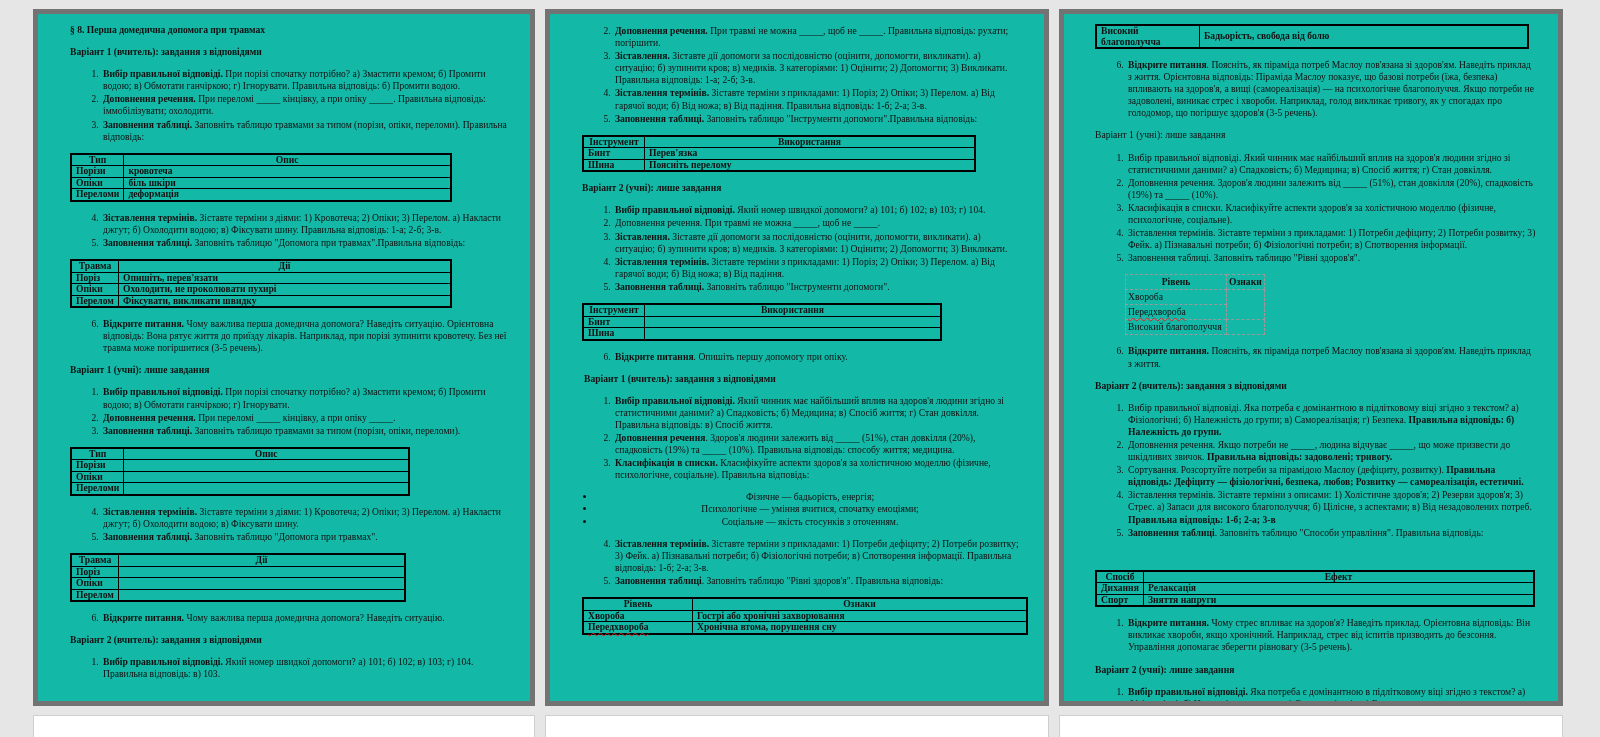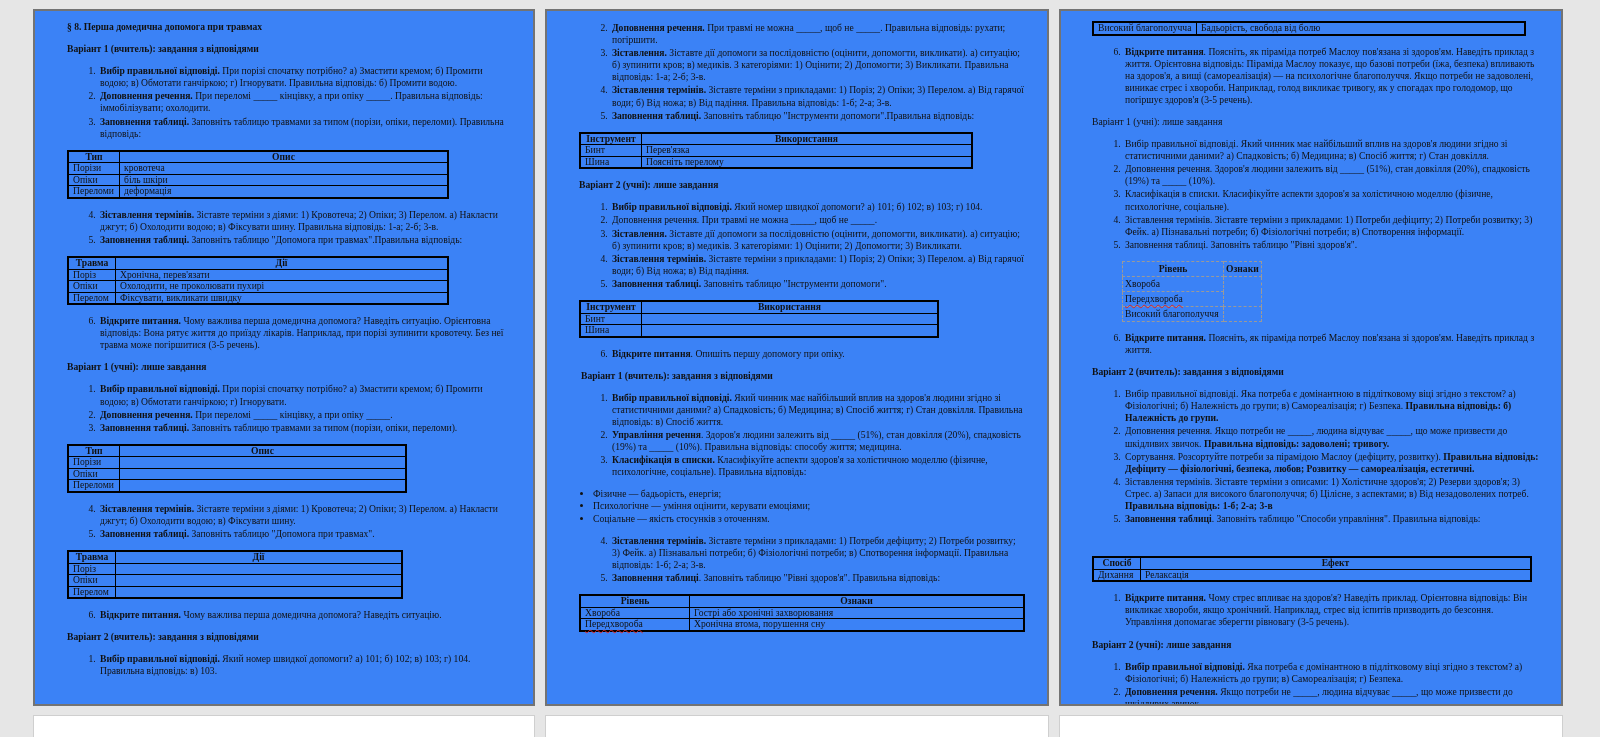--- a/index.html
+++ b/index.html
@@ -4,44 +4,44 @@
 <style>
   html, body { margin: 0; padding: 0; }
   body {
     width: 1600px; height: 737px; overflow: hidden;
     background: #e6e6e6;
     font-family: "Liberation Serif", "DejaVu Serif", serif;
     color: #111;
     position: relative;
   }
   .page {
-    position: absolute; background: #3b82f6;
-    border: 2px solid #737373;
+    position: absolute; background: #14b8a6;
+    border: 5px solid #737373;
     box-sizing: border-box;
     overflow: hidden;
     font-size: 9.6px; line-height: 12.1px;
   }
   #page1 { left: 33px; top: 9px; width: 502px; height: 697px; }
   #page2 { left: 545px; top: 9px; width: 504px; height: 697px; }
   #page3 { left: 1059px; top: 9px; width: 504px; height: 697px; }
   .page-next { position: absolute; top: 715px; height: 40px; background: #fff; border: 1px solid #cfcfcf; box-sizing: border-box; }
   #next1 { left: 33px; width: 502px; }
   #next2 { left: 545px; width: 504px; }
   #next3 { left: 1059px; width: 504px; }
 
   .content { position: absolute; left: 32px; right: 20px; }
   h3 { font-size: 9.6px; font-weight: bold; margin: 0 0 10px 0; }
   .h-normal { font-weight: normal; }
   ol { margin: 0 0 10px 0; padding-left: 30px; }
   ol li { margin: 1px; padding-left: 2px; }
-  ul { margin: 0 0 10px 0; padding-left: 14px; list-style: disc; }
+  ul { margin: 0 0 10px 0; padding-left: 14px; list-style: disc; text-align: center; }
   b { font-weight: bold; }
   .spell { text-decoration: underline wavy #d22; text-decoration-thickness: 1px; text-underline-offset: 2px; }
   table { border-collapse: collapse; margin: 6px 0 10px 0; font-size: 9.6px; }
-  table.solid td, table.solid th { border: 1px solid #000; padding: 0 4px; height: 10px; line-height: 10.5px; text-align: left; font-weight: normal; }
+  table.solid td, table.solid th { border: 1px solid #000; padding: 0 4px; height: 10px; line-height: 10.5px; text-align: left; font-weight: bold; }
   table.solid { border: 2px solid #000; }
   table.solid th { font-weight: bold; text-align: center; }
   table.dashed td, table.dashed th { border: 1px dashed #999; padding: 1px 2px; line-height: 12px; }
   table.dashed th { font-weight: bold; text-align: center; }
 </style>
 </head>
 <body>
 
 <div class="page" id="page1">
   <div class="content" style="top:10px;">
@@ -77,21 +77,21 @@
       <li><b>Заповнення таблиці.</b><span> Заповніть таблицю "Допомога при травмах".Правильна відповідь:</span></li>
     </ol>
     <table class="solid" style="width:382px;">
       <tbody>
           <tr>
             <th style="width:38px;">Травма</th>
             <th>Дії</th>
           </tr>
       <tr>
             <td>Поріз</td>
-            <td>Хронічна, перев'язати</td>
+            <td>Опишіть, перев'язати</td>
           </tr>
       <tr>
             <td>Опіки</td>
             <td>Охолодити, не проколювати пухирі</td>
           </tr>
       <tr>
             <td>Перелом</td>
             <td>Фіксувати, викликати швидку</td>
           </tr>
     </tbody>
@@ -210,26 +210,26 @@
           </tr>
     </tbody>
       </table>
     <ol start="6">
       <li><b>Відкрите питання</b><span>. Опишіть першу допомогу при опіку.</span></li>
     </ol>
 
     <h3 style="margin-left:2px;">Варіант 1 (вчитель): завдання з відповідями</h3>
     <ol>
       <li><b>Вибір правильної відповіді.</b><span> Який чинник має найбільший вплив на здоров'я людини згідно зі статистичними даними? а) Спадковість; б) Медицина; в) Спосіб життя; г) Стан довкілля. Правильна відповідь: в) Спосіб життя.</span></li>
-      <li><b>Управління речення</b><span>. Здоров'я людини залежить від _____ (51%), стан довкілля (20%), спадковість (19%) та _____ (10%). Правильна відповідь: способу життя; медицина.</span></li>
+      <li><b>Доповнення речення</b><span>. Здоров'я людини залежить від _____ (51%), стан довкілля (20%), спадковість (19%) та _____ (10%). Правильна відповідь: способу життя; медицина.</span></li>
       <li><b>Класифікація в списки.</b><span> Класифікуйте аспекти здоров'я за холістичною моделлю (фізичне, психологічне, соціальне). Правильна відповідь:</span></li>
     </ol>
     <ul>
       <li>Фізичне — бадьорість, енергія;</li>
-      <li>Психологічне — уміння оцінити, керувати емоціями;</li>
+      <li>Психологічне — уміння вчитися, спочатку емоціями;</li>
       <li>Соціальне — якість стосунків з оточенням.</li>
     </ul>
     <ol start="4">
       <li><b>Зіставлення термінів.</b><span> Зіставте терміни з прикладами: 1) Потреби дефіциту; 2) Потреби розвитку; 3) Фейк. а) Пізнавальні потреби; б) Фізіологічні потреби; в) Спотворення інформації. Правильна відповідь: 1-б; 2-а; 3-в.</span></li>
       <li><b>Заповнення таблиці</b><span>. Заповніть таблицю "Рівні здоров'я". Правильна відповідь:</span></li>
     </ol>
     <table class="solid" style="width:446px;">
       <tbody>
           <tr>
             <th style="width:100px;">Рівень</th>
@@ -304,20 +304,24 @@
     <table class="solid" style="width:440px;margin-top:31px;">
       <tbody>
           <tr>
             <th style="width:38px;">Спосіб</th>
             <th>Ефект</th>
           </tr>
       <tr>
             <td>Дихання</td>
             <td>Релаксація</td>
           </tr>
+      <tr>
+            <td>Спорт</td>
+            <td>Зняття напруги</td>
+          </tr>
     </tbody>
       </table>
     <ol>
       <li><b>Відкрите питання.</b><span> Чому стрес впливає на здоров'я? Наведіть приклад. Орієнтовна відповідь: Він викликає хвороби, якщо хронічний. Наприклад, стрес від іспитів призводить до безсоння. Управління допомагає зберегти рівновагу (3-5 речень).</span></li>
     </ol>
 
     <h3>Варіант 2 (учні): лише завдання</h3>
     <ol>
       <li><b>Вибір правильної відповіді.</b><span> Яка потреба є домінантною в підлітковому віці згідно з текстом? а) Фізіологічні; б) Належність до групи; в) Самореалізація; г) Безпека.</span></li>
       <li><b>Доповнення речення.</b><span> Якщо потреби не _____, людина відчуває _____, що може призвести до шкідливих звичок.</span></li>

